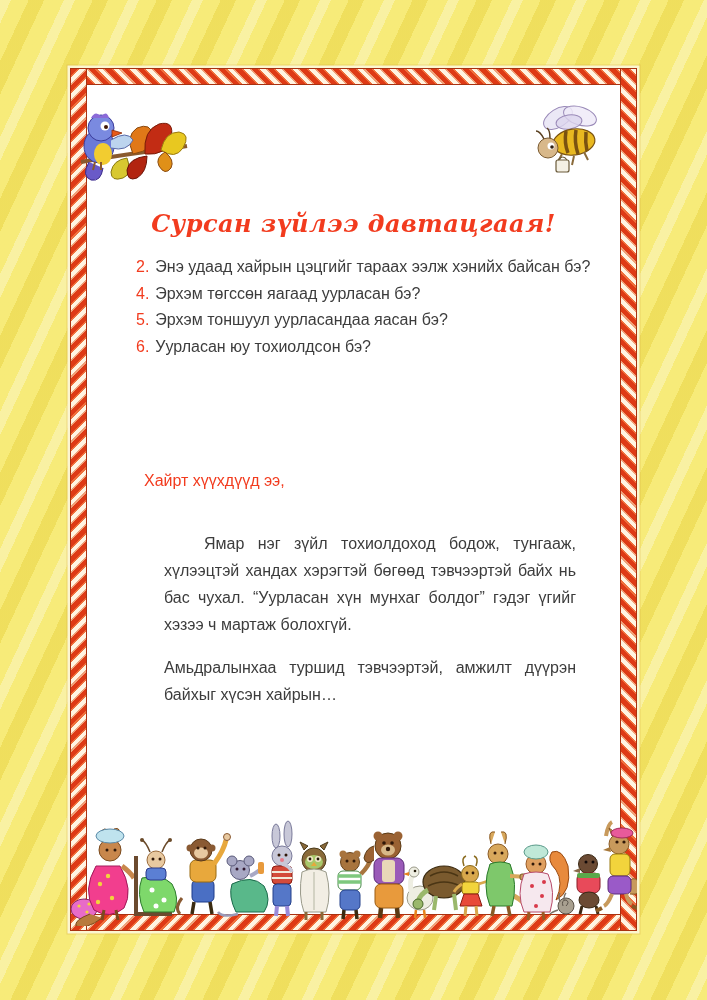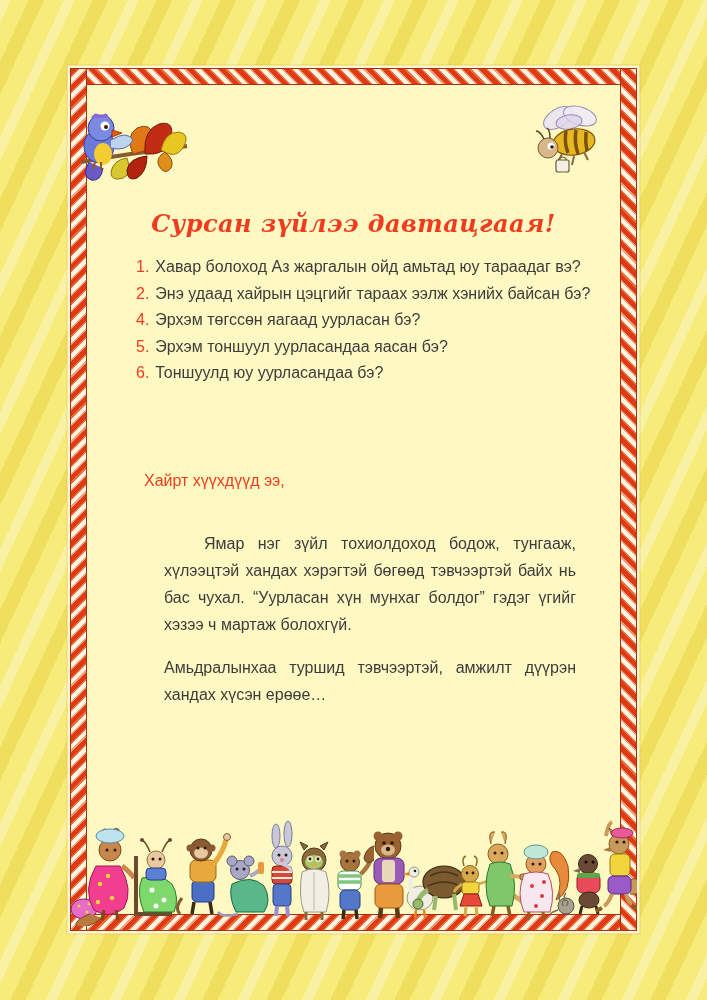--- a/index.html
+++ b/index.html
@@ -9,21 +9,21 @@
     background-color:#f6e96a;
     background-image:
       repeating-linear-gradient(115deg,
         rgba(255,255,255,0.38) 0 10px,
         rgba(255,255,255,0.10) 10px 26px,
         rgba(222,196,60,0.28) 26px 40px,
         rgba(255,255,255,0.10) 40px 58px);
   }
   .frame{
     position:absolute;left:70px;top:68px;width:567px;height:863px;
-    background:#fef9c3;
+    background:#ffffff;
     box-shadow:0 0 0 2.5px rgba(253,248,214,0.95), 0 0 0 3.5px rgba(214,170,60,0.35);
   }
   .stripe{position:absolute;box-sizing:border-box;border:1px solid #a93110;}
   .stripe-top,.stripe-bottom{left:0;right:0;height:17px;}
   .stripe-left,.stripe-right{top:0;bottom:0;width:17px;}
   .stripe-top{top:0;background:repeating-linear-gradient(45deg,#de3a16 0 4.5px,#ef6f3c 4.5px 6px,#fff4e2 6px 10px,#f0a078 10px 11.5px);}
   .stripe-bottom{bottom:0;background:repeating-linear-gradient(135deg,#de3a16 0 4.5px,#ef6f3c 4.5px 6px,#fff4e2 6px 10px,#f0a078 10px 11.5px);}
   .stripe-left{left:0;background:repeating-linear-gradient(135deg,#de3a16 0 4.5px,#ef6f3c 4.5px 6px,#fff4e2 6px 10px,#f0a078 10px 11.5px);}
   .stripe-right{right:0;background:repeating-linear-gradient(45deg,#de3a16 0 4.5px,#ef6f3c 4.5px 6px,#fff4e2 6px 10px,#f0a078 10px 11.5px);}
 
@@ -98,32 +98,31 @@
       <path d="M22,43 q-4,-8 -8,-8 M28,42 q0,-8 -3,-10" stroke="#5a4020" stroke-width="1.5" fill="none"></path>
       <path d="M40,58 l-4,8 M52,60 l-2,9 M62,56 l4,8" stroke="#8a6a3a" stroke-width="2"></path>
       <rect x="34" y="64" width="13" height="12" rx="2" fill="#f4f0e4" stroke="#6a5a3a" stroke-width="1.2"></rect>
       <path d="M36,64 q5,-6 9,0" stroke="#6a5a3a" stroke-width="1.2" fill="none"></path>
     </g>
   </svg>
 
   <div class="title">Сурсан зүйлээ давтацгаая!</div>
 
   <ol class="questions">
-    <li><span class="qnum">1.</span><span>Хавар болоход Аз жаргалын ойд амьтад юу тараадаг вэ?</span></li>
     <li><span class="qnum">2.</span><span>Энэ удаад хайрын цэцгийг тараах ээлж хэнийх байсан бэ?</span></li>
     <li><span class="qnum">4.</span><span>Эрхэм төгссөн яагаад уурласан бэ?</span></li>
     <li><span class="qnum">5.</span><span>Эрхэм тоншуул уурласандаа яасан бэ?</span></li>
-    <li><span class="qnum">6.</span><span>Тоншуулд юу уурласандаа бэ?</span></li>
+    <li><span class="qnum">6.</span><span>Уурласан юу тохиолдсон бэ?</span></li>
   </ol>
 
   <div class="salutation">Хайрт хүүхдүүд ээ,</div>
 
   <div class="bodytext">
     <p class="indent">Ямар нэг зүйл тохиолдоход бодож, тунгааж, хүлээцтэй хандах хэрэгтэй бөгөөд тэвчээртэй байх нь бас чухал. “Уурласан хүн мунхаг болдог” гэдэг үгийг хэзээ ч мартаж болохгүй.</p>
-    <p>Амьдралынхаа туршид тэвчээртэй, амжилт дүүрэн хандах хүсэн ерөөе…</p>
+    <p>Амьдралынхаа туршид тэвчээртэй, амжилт дүүрэн байхыг хүсэн хайрын…</p>
   </div>
 
   <svg class="ill ill-parade" viewBox="0 0 567 120">
 
     <g>
       <ellipse cx="14" cy="103" rx="13" ry="10" fill="#e86bc8" stroke="#8a2a6a" stroke-width="1"></ellipse>
       <circle cx="9" cy="100" r="1.6" fill="#f2d43c"></circle>
         <circle cx="17" cy="106" r="1.6" fill="#f2d43c"></circle>
         <circle cx="19" cy="98" r="1.6" fill="#f2d43c"></circle>
       <path d="M20,108 q-16,6 -14,12 q10,4 26,-8" fill="#b87a3e" stroke="#7a4a1e" stroke-width="1"></path>

